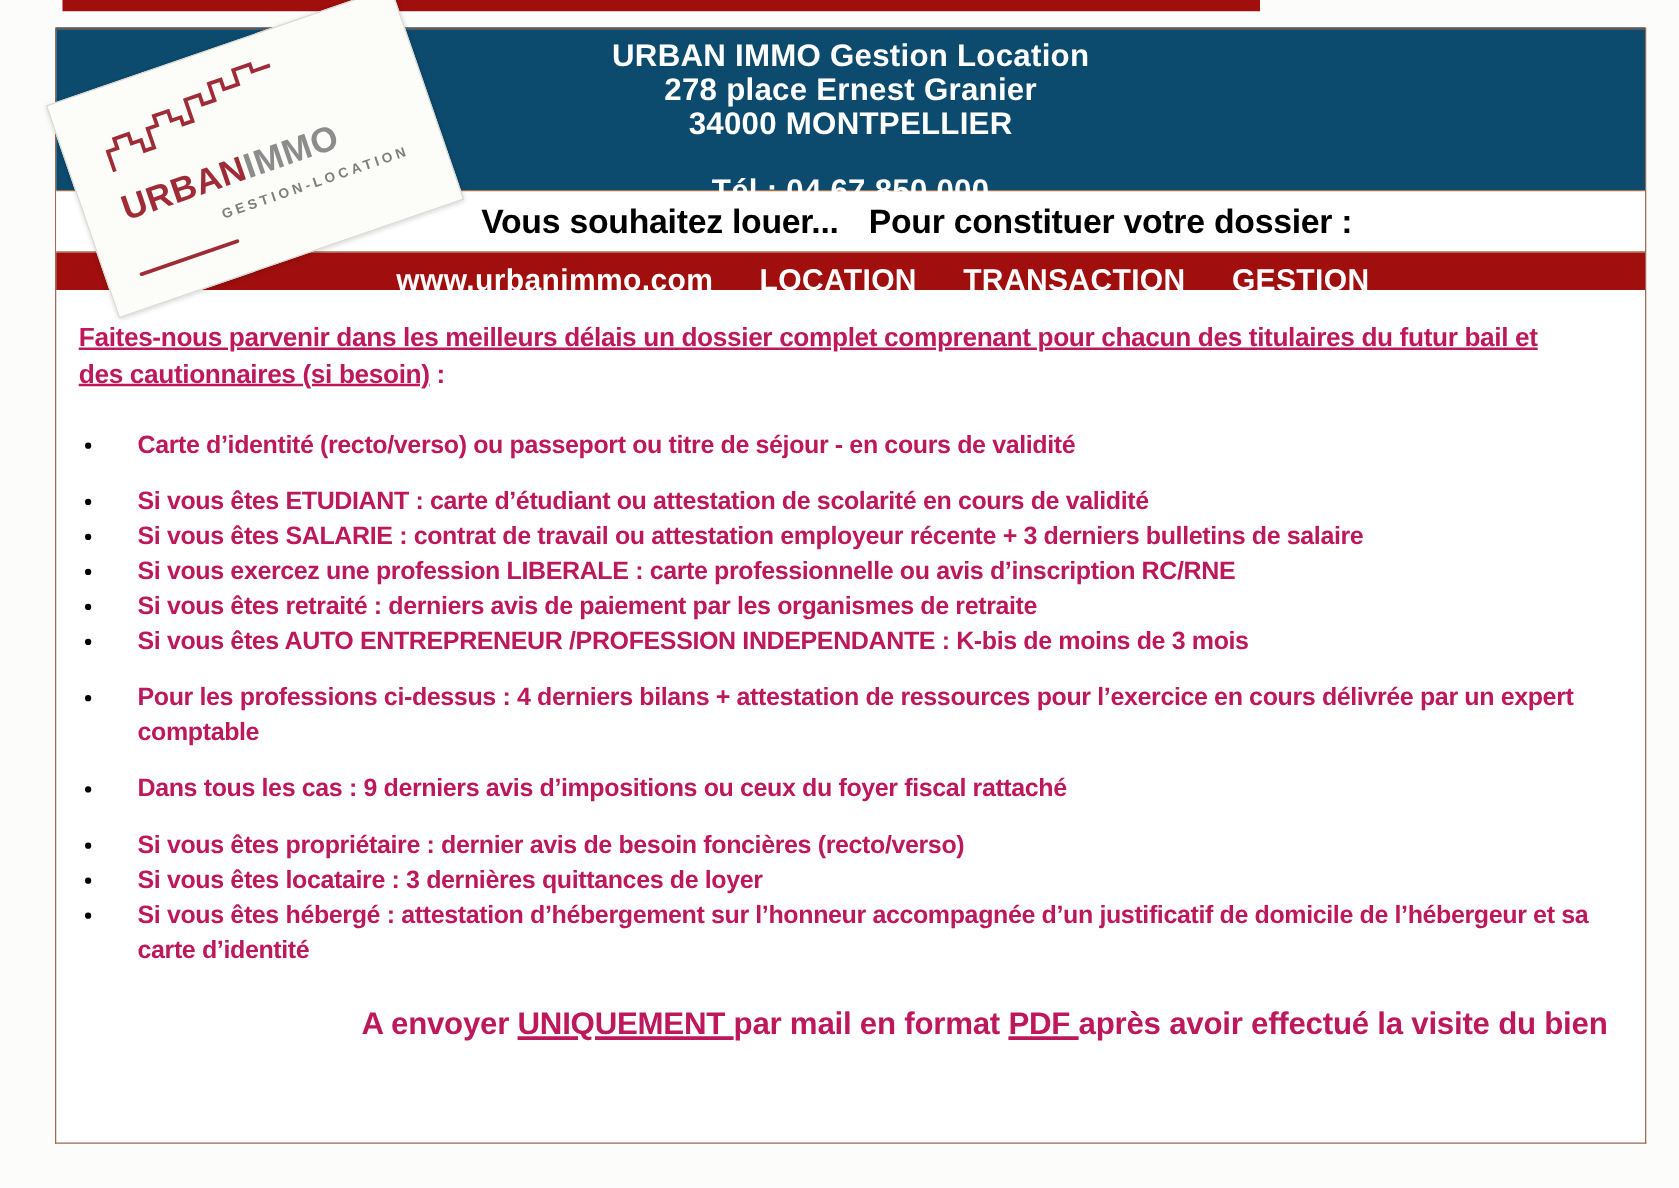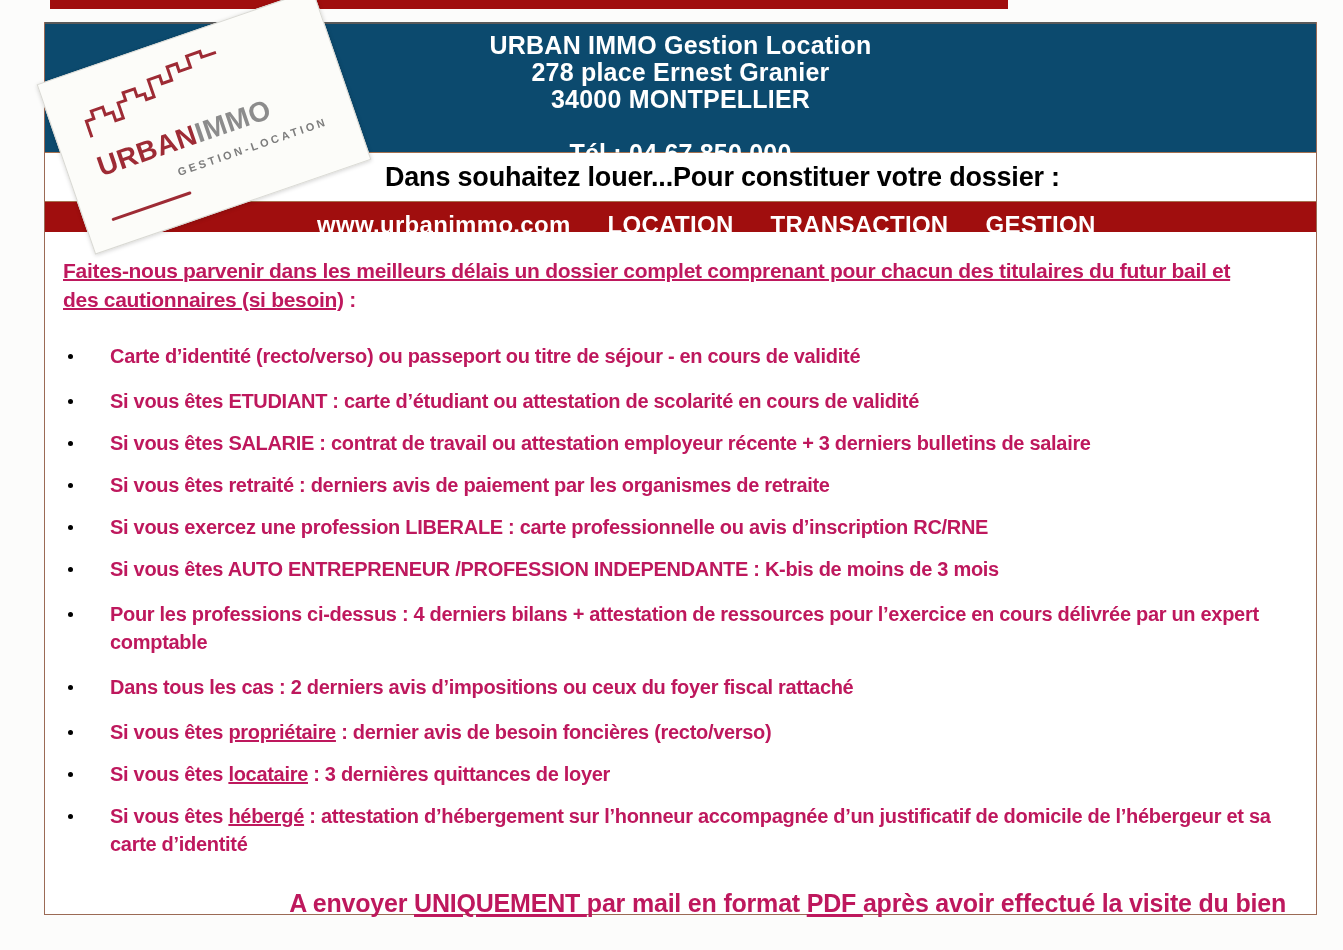--- a/index.html
+++ b/index.html
@@ -19,39 +19,39 @@
   .band-red1 { height:130px; background:#0c4a6e; border-top:2px solid #5a5a5a;
                color:#fff; text-align:center; font-weight:bold;
                font-size:25px; line-height:27px; padding-top:8px;
                letter-spacing:0.2px; }
   .band-red1 .phone { margin-top:27px; }
 
   .band-white { height:50px; background:#fff; border-top:1px solid #a5714f;
                 border-bottom:1px solid #a5714f; color:#000; font-weight:bold;
                 font-size:27px; line-height:48px; padding-left:340px;
                 white-space:nowrap; letter-spacing:-0.2px; }
-  .band-white .gap { }
+  .band-white .gap { margin-left:24px; }
 
   .band-red2 { height:30px; background:#A00E0E; color:#fff; font-weight:bold;
                font-size:24px; line-height:45px; display:flex; gap:37px;
                padding-left:272px; letter-spacing:0.3px; }
 
   .content { padding:0 30px 0 18px; color:#be185d; font-weight:bold;
              letter-spacing:-0.3px; }
   .intro { margin-top:24px; font-size:21px; line-height:29px; max-width:1172px; }
   .intro .u { text-decoration:underline; text-decoration-thickness:2px; }
 
   ul.doclist { list-style:none; margin-top:28px; }
   ul.doclist li { display:flex; align-items:flex-start; font-size:20px;
-                  line-height:28px;margin-top:14px; }
+                  line-height:28px; }
   ul.doclist li.gap { margin-top:17px; }
   .dot { width:5px; height:5px; border-radius:50%; background:#000;
          margin:12px 0 0 5px; flex:none; }
   .btext { margin-left:37px; max-width:1170px; }
-  .btext .useg { text-decoration:underline; text-decoration-thickness:2px; }
+  .btext .useg { text-decoration-thickness:2px; }
 
   .closing { margin-top:31px; font-size:25px; text-align:right;
              letter-spacing:-0.2px; }
   .closing .useg { text-decoration:underline; text-decoration-thickness:2.5px; }
 
   
   .logo-card { position:absolute; left:58px; top:32px; width:292px; height:180px;
                background:#fcfcf9; border:1px solid #d9d9d4;
                box-shadow:0 1px 4px rgba(0,0,0,0.18);
                transform:rotate(-19deg); z-index:5; }
@@ -76,21 +76,21 @@
   <div class="frame">
 
     <div class="band-red1">
       <div>URBAN IMMO Gestion Location</div>
       <div>278 place Ernest Granier</div>
       <div>34000 MONTPELLIER</div>
       <div class="phone">Tél : 04 67 850 000</div>
     </div>
 
     <div class="band-white">
-      <span>Dans souhaitez louer...</span><span class="gap">Pour constituer votre dossier :</span>
+      <span>Vous souhaitez louer...</span><span class="gap">Pour constituer votre dossier :</span>
     </div>
 
     <div class="band-red2">
       <span>www.urbanimmo.com</span>
       <span>LOCATION</span>
       <span>TRANSACTION</span>
       <span>GESTION</span>
     </div>
 
     <div class="content">
@@ -107,37 +107,37 @@
         <li class="gap">
           <span class="dot"></span>
           <span class="btext">Si vous êtes ETUDIANT : carte d’étudiant ou attestation de scolarité en cours de validité</span>
         </li>
         <li>
           <span class="dot"></span>
           <span class="btext">Si vous êtes SALARIE : contrat de travail ou attestation employeur récente + 3 derniers bulletins de salaire</span>
         </li>
         <li>
           <span class="dot"></span>
-          <span class="btext">Si vous êtes retraité : derniers avis de paiement par les organismes de retraite</span>
+          <span class="btext">Si vous exercez une profession LIBERALE : carte professionnelle ou avis d’inscription RC/RNE</span>
         </li>
         <li>
           <span class="dot"></span>
-          <span class="btext">Si vous exercez une profession LIBERALE : carte professionnelle ou avis d’inscription RC/RNE</span>
+          <span class="btext">Si vous êtes retraité : derniers avis de paiement par les organismes de retraite</span>
         </li>
         <li>
           <span class="dot"></span>
           <span class="btext">Si vous êtes AUTO ENTREPRENEUR /PROFESSION INDEPENDANTE : K-bis de moins de 3 mois</span>
         </li>
         <li class="gap">
           <span class="dot"></span>
           <span class="btext">Pour les professions ci-dessus : 4 derniers bilans + attestation de ressources pour l’exercice en cours délivrée par un expert comptable</span>
         </li>
         <li class="gap">
           <span class="dot"></span>
-          <span class="btext">Dans tous les cas : 2 derniers avis d’impositions ou ceux du foyer fiscal rattaché</span>
+          <span class="btext">Dans tous les cas : 9 derniers avis d’impositions ou ceux du foyer fiscal rattaché</span>
         </li>
         <li class="gap">
           <span class="dot"></span>
           <span class="btext"><span>Si vous êtes </span><span class="useg">propriétaire</span><span> : dernier avis de besoin foncières (recto/verso)</span></span>
         </li>
         <li>
           <span class="dot"></span>
           <span class="btext"><span>Si vous êtes </span><span class="useg">locataire</span><span> : 3 dernières quittances de loyer</span></span>
         </li>
         <li>

